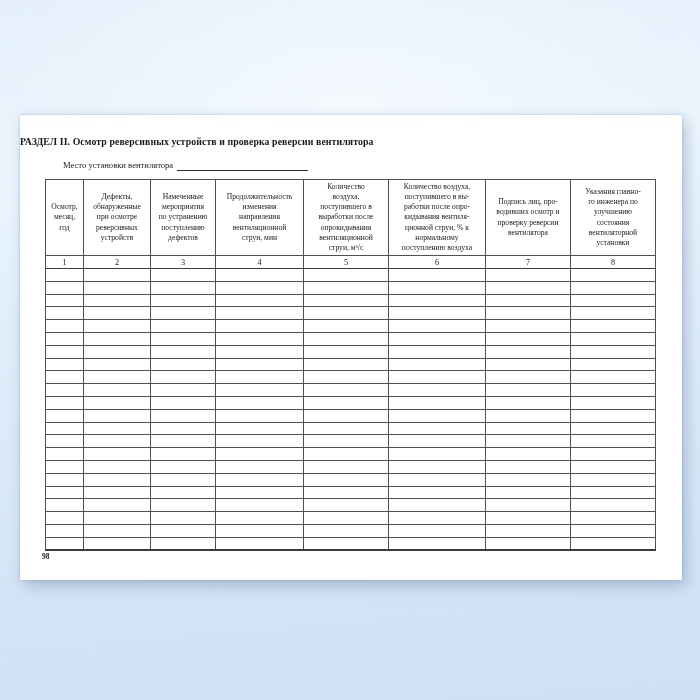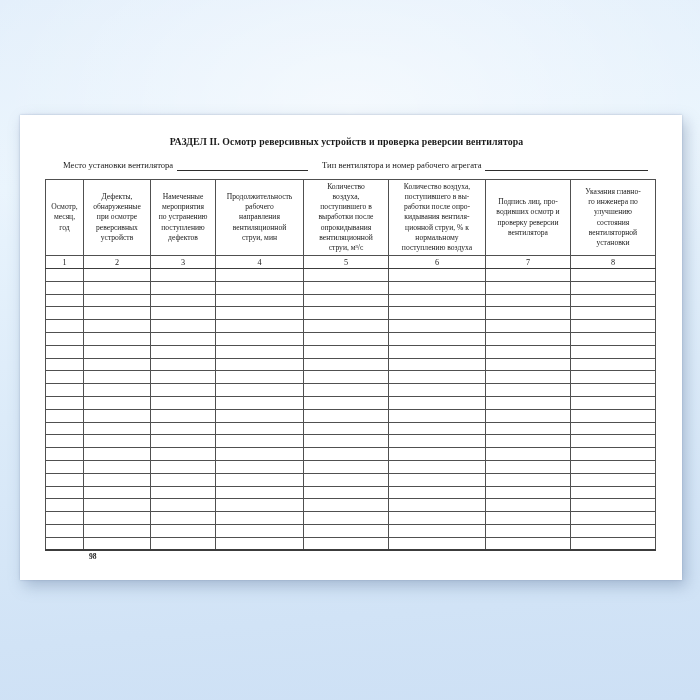--- a/index.html
+++ b/index.html
@@ -12,21 +12,21 @@
       radial-gradient(90% 55% at 50% 16%, rgba(255,255,255,0.55) 0%, rgba(255,255,255,0) 65%),
       linear-gradient(175deg, #e3effb 0%, #e9f4fd 25%, #dcebf9 55%, #d1e3f6 85%, #cde0f5 100%);
   }
   .sheet {
     position: absolute; left: 20px; top: 115px; width: 662px; height: 465px;
     background: #ffffff;
     box-shadow: 0 0 2px rgba(125,145,175,0.55), 4px 6px 14px rgba(95,120,155,0.40);
   }
   .doc-title {
     position: absolute; top: 21px; left: 0; right: 9px;
-    text-align: center; font-weight: bold; font-size: 9.8px; line-height: 12px;
+    font-weight: bold; font-size: 9.8px; line-height: 12px;
     letter-spacing: 0.1px;
   }
   .fields {
     position: absolute; top: 44px; left: 43px; right: 34px;
     display: flex; font-size: 8.6px; line-height: 12px;
   }
   .field { display: flex; align-items: flex-end; }
   .field-1 { width: 245px; margin-right: 14px; }
   .field-2 { flex: 1; }
   .field-label { white-space: nowrap; padding-right: 4px; }
@@ -43,37 +43,33 @@
     padding: 1px 2px; overflow: hidden;
   }
   tr.nums td {
     height: 13px; font-size: 8.2px; line-height: 11px; text-align: center;
     border-bottom: 1.5px solid #3c3c3c;
   }
   tbody.grid td { height: 12.8px; }
   tbody.grid tr:last-child td { border-bottom: 2px solid #3c3c3c; }
   .page-num {
     position: absolute; left: 22px; top: 437px;
-    font-size: 7.5px; font-weight: bold; line-height: 9px; margin-left: 47px;
+    font-size: 7.5px; font-weight: bold; line-height: 9px;
   }
 </style>
 </head>
 <body>
 
 <div class="sheet">
 
   <div class="doc-title">РАЗДЕЛ II. Осмотр реверсивных устройств и проверка реверсии вентилятора</div>
 
   <div class="fields">
     <div class="field field-1">
       <span class="field-label">Место установки вентилятора</span>
-      <span class="blank-line"></span>
-    </div>
-    <div class="field field-2">
-      <span class="field-label">Тип вентилятора и номер рабочего агрегата</span>
       <span class="blank-line"></span>
     </div>
   </div>
 
   <div class="table-wrap">
     <table class="journal">
       <colgroup>
         <col style="width:38px">
           <col style="width:67px">
           <col style="width:65px">
@@ -92,21 +88,21 @@
 обнаруженные
 при осмотре
 реверсивных
 устройств</th>
           <th>Намеченные
 мероприятия
 по устранению
 поступлению
 дефектов</th>
           <th>Продолжительность
-рабочего
+изменения
 направления
 вентиляционной
 струи, мин</th>
           <th>Количество
 воздуха,
 поступившего в
 выработки после
 опрокидывания
 вентиляционной
 струи, м³/с</th>

